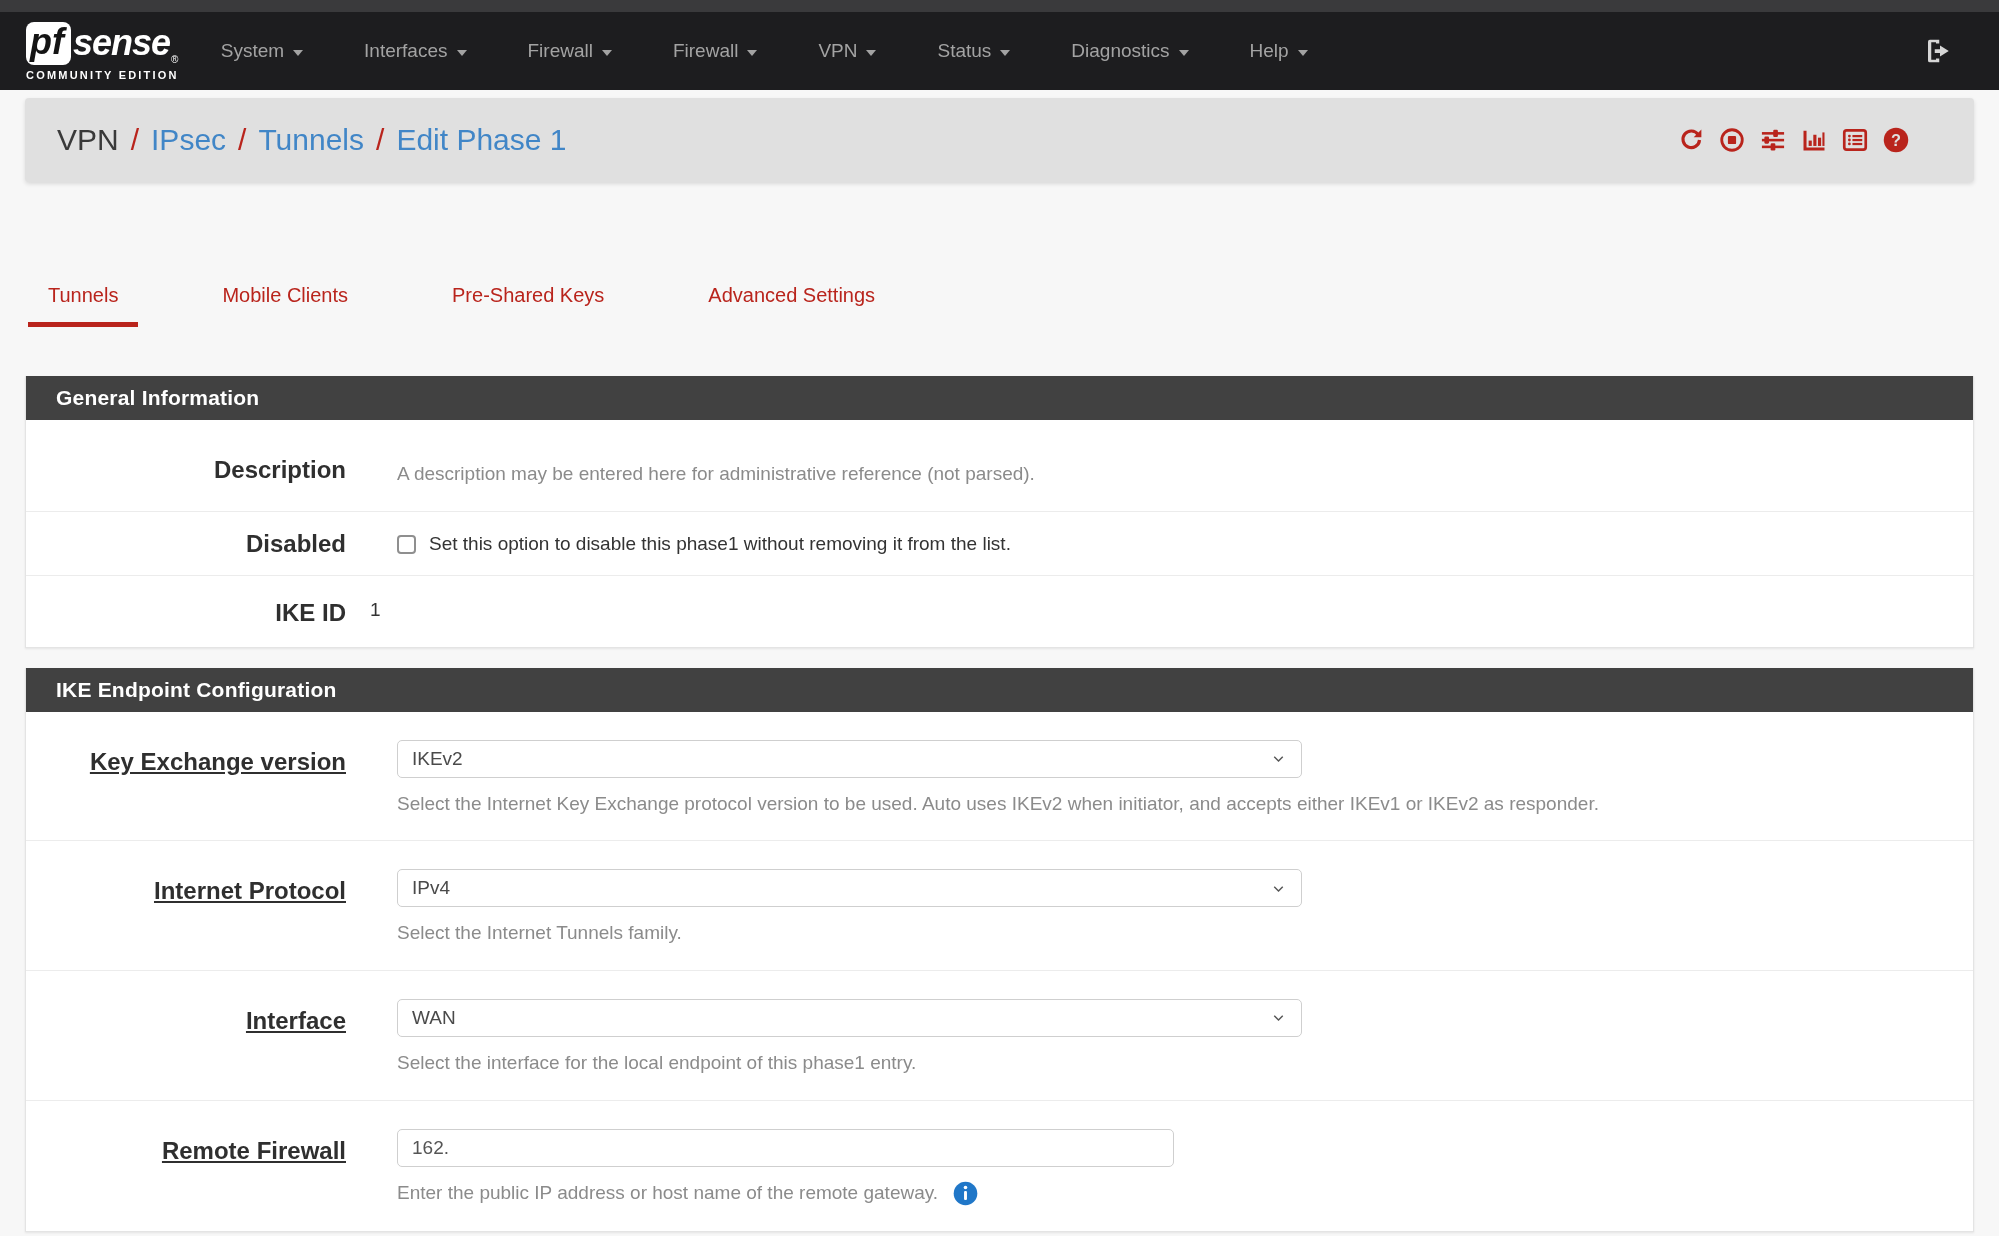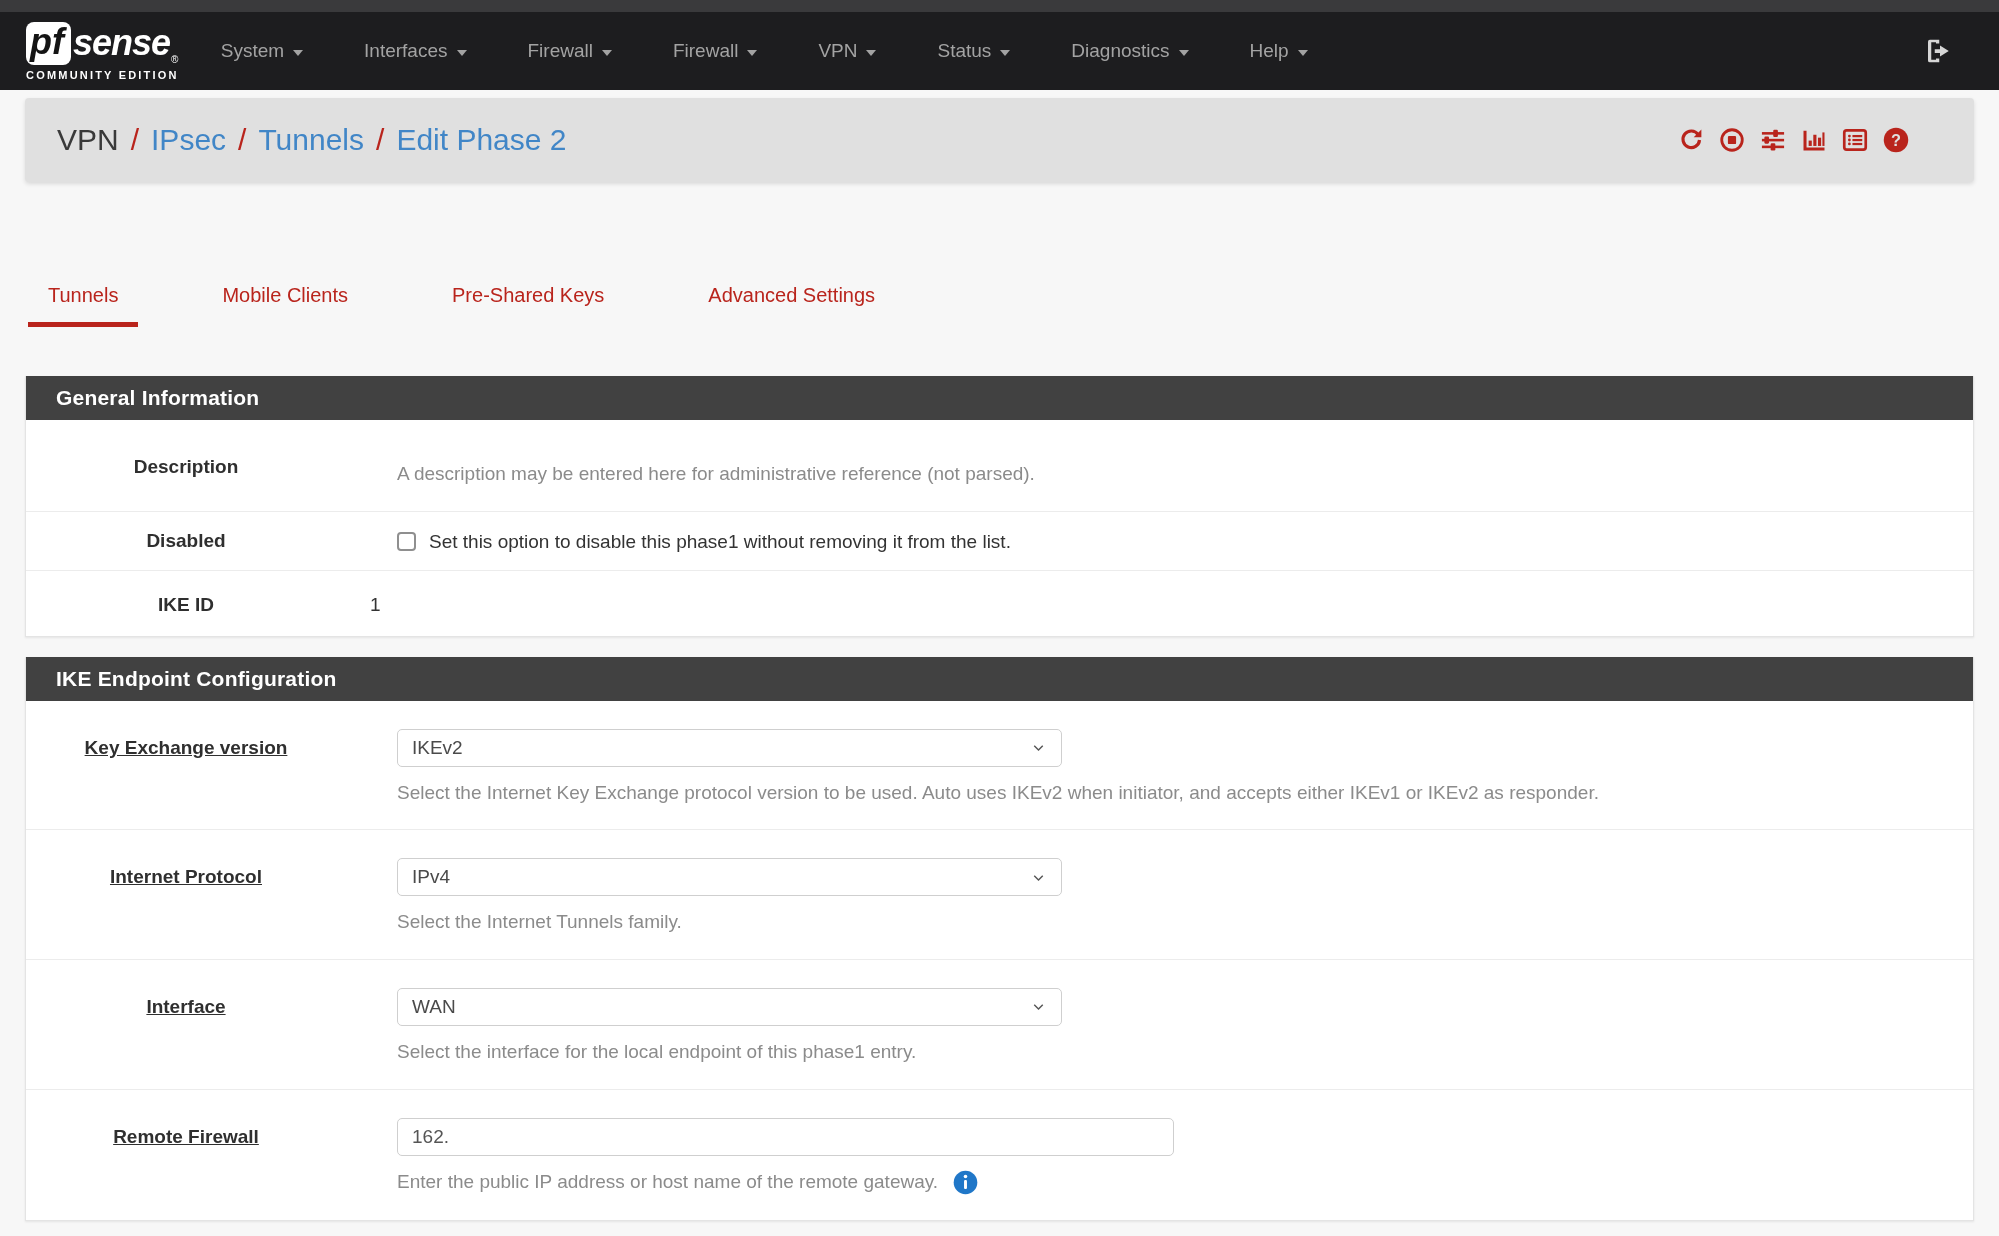--- a/index.html
+++ b/index.html
@@ -49,26 +49,26 @@
   .tabs{margin:102px 0 0 28px;display:flex;}
   .tab{font-size:20px;color:var(--red);padding:0 20px 15px;margin-right:64px;cursor:pointer;border-bottom:5px solid transparent;white-space:nowrap;}
   .tab.active{border-bottom-color:var(--red);}
 
   
   .panel{margin:49px 25px 0;background:#fff;border:1px solid #e4e4e4;border-top:none;box-shadow:0 1px 2px rgba(0,0,0,.08);}
   .panel-heading{background:var(--header-bg);color:#fff;font-size:21px;font-weight:bold;padding:10px 0 10px 30px;letter-spacing:.2px;}
   .panel-body{background:#fff;}
   .form-row{display:grid;grid-template-columns:320px 1fr;column-gap:51px;padding:28px 30px 24px 0;}
   .form-row + .form-row{border-top:1px solid var(--row-border);}
-  .row-label{text-align:center;font-weight:bold;font-size:19px;color:var(--label);padding-top:8px;}
+  .row-label{text-align:right;font-weight:bold;font-size:24px;color:var(--label);padding-top:8px;}
   .row-label.u{text-decoration:underline;}
   .row-label.plain{padding-top:1px;}
   .row-content{min-width:0;}
   .text-input{width:777px;height:38px;border:1px solid var(--input-border);border-radius:5px;padding:0 14px;font-size:19px;color:var(--input-text);font-family:"Liberation Sans",sans-serif;background:#fff;outline:none;display:block;}
-  .select{width:665px;height:38px;border:1px solid var(--input-border);border-radius:5px;padding:0 14px;font-size:19px;color:#4a4a4a;background:#fff;display:flex;align-items:center;justify-content:space-between;cursor:pointer;}
+  .select{width:905px;height:38px;border:1px solid var(--input-border);border-radius:5px;padding:0 14px;font-size:19px;color:#4a4a4a;background:#fff;display:flex;align-items:center;justify-content:space-between;cursor:pointer;}
   .select svg{width:17px;height:17px;flex:none;}
   .help{margin-top:13px;font-size:19px;color:var(--help);line-height:1.35;}
   .checkline{display:flex;align-items:center;padding-top:2px;}
   .checkbox{appearance:none;-webkit-appearance:none;width:19px;height:19px;border:2px solid #8f8f8f;border-radius:4px;background:#fff;margin-right:13px;cursor:pointer;flex:none;}
   .check-text{font-size:19px;color:#333;}
   .static-value{font-size:19px;color:#333;padding-top:8px;}
   .helpline{display:flex;align-items:center;gap:14px;}
   .info-badge{display:inline-flex;cursor:pointer;}
   .info-badge svg{width:27px;height:27px;}
 
@@ -134,21 +134,21 @@
   </nav>
 
   <div class="breadcrumb-bar">
     <div class="breadcrumb">
       <span class="bc-plain">VPN</span>
       <span class="bc-sep">/</span>
       <a class="bc-link">IPsec</a>
       <span class="bc-sep">/</span>
       <a class="bc-link">Tunnels</a>
       <span class="bc-sep">/</span>
-      <a class="bc-link">Edit Phase 2</a>
+      <a class="bc-link">Edit Phase 1</a>
     </div>
     <div class="bc-icons">
       <span class="ic">
         <svg viewBox="0 0 24 24">
           <path d="M18.1 7.4A7.1 7.1 0 1 0 19.3 12" fill="none" stroke="#b9241c" stroke-width="2.7"></path>
           <path d="M20.9 3.1v6.6h-6.6z" fill="#b9241c"></path>
         </svg>
       </span>
       <span class="ic">
         <svg viewBox="0 0 24 24">

